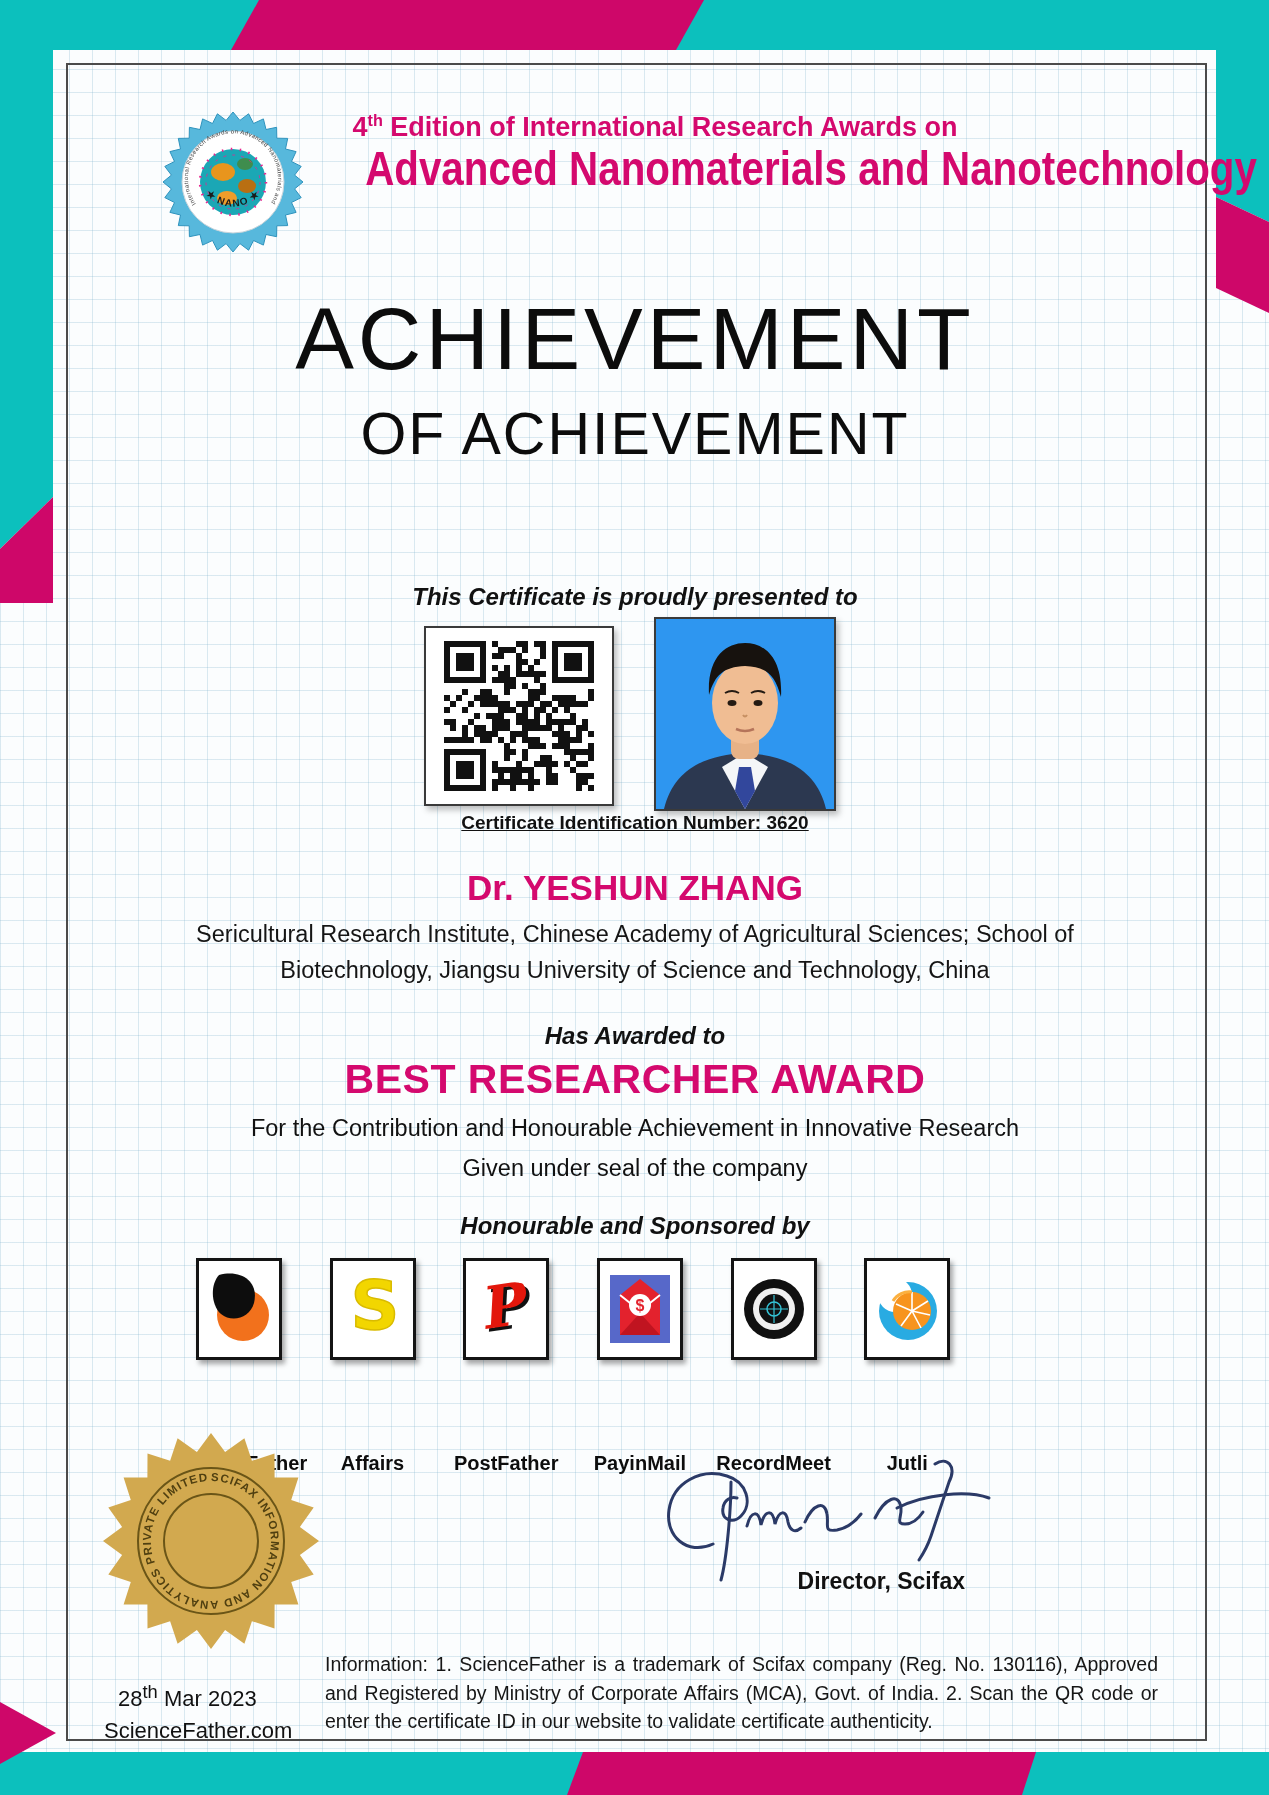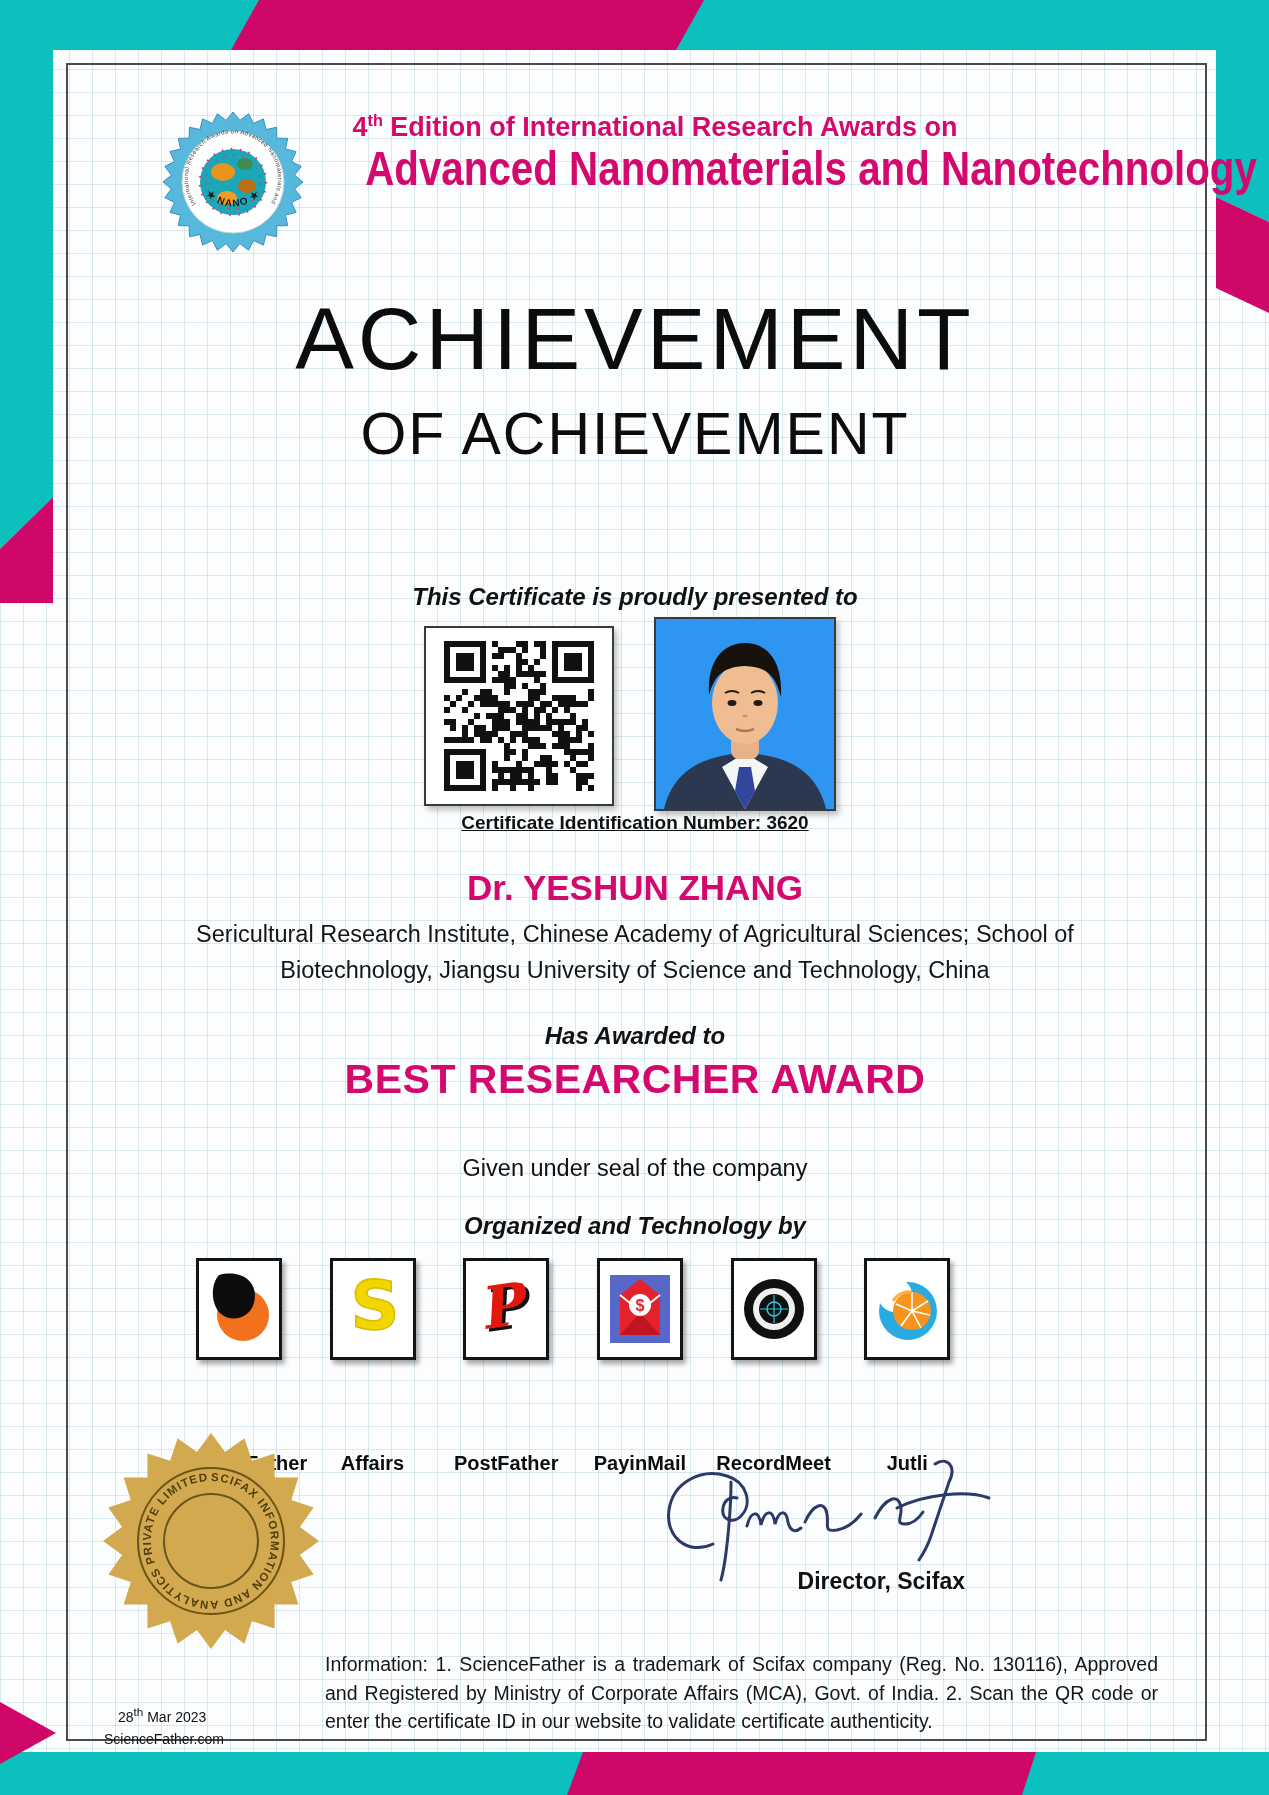--- a/index.html
+++ b/index.html
@@ -45,21 +45,21 @@
   .award-title{top:1056px;font-size:41px;font-weight:bold;color:var(--magentatext);letter-spacing:.5px;}
   .desc1{top:1115px;font-size:23.5px;}
   .desc2{top:1155px;font-size:23.5px;}
   .organized{top:1212px;font-size:24px;font-style:italic;font-weight:bold;}
   .logo-row{position:absolute;left:172px;top:1258px;width:936px;display:flex;}
   .logo-col{width:133.7px;display:flex;flex-direction:column;align-items:center;}
   .logo-box{width:80px;height:96px;background:#fff;border:3px solid #141414;
             box-shadow:3px 4px 5px rgba(0,0,0,.35);display:flex;align-items:center;justify-content:center;overflow:hidden;}
   .logo-label{margin-top:92px;font-weight:bold;font-size:20px;color:#0d0d0d;white-space:nowrap;}
   .seal-wrap{position:absolute;left:98px;top:1428px;width:226px;height:226px;}
-  .date-block{position:absolute;left:104px;top:1686px;width:190px;font-size:14px;color:#111;margin-top:23px;}
+  .date-block{position:absolute;left:104px;top:1686px;width:190px;font-size:22px;color:#111;}
   .date-line{padding-left:14px;}
   .site-line{margin-top:6px;}
   .sig-wrap{position:absolute;left:635px;top:1448px;width:370px;height:140px;}
   .director{position:absolute;left:745px;top:1568px;width:220px;text-align:right;font-size:23px;font-weight:bold;}
   .info{position:absolute;left:325px;top:1650px;width:833px;font-size:19.5px;line-height:1.47;
         text-align:justify;color:#161616;}
   .badge-wrap{position:absolute;left:163px;top:112px;width:140px;height:140px;}
   sup{line-height:0;}
 </style>
 </head>
@@ -135,22 +135,23 @@
   </div>
 
   <div class="ctr id-line">Certificate Identification Number: 3620</div>
   <div class="ctr name">Dr. YESHUN ZHANG</div>
   <div class="ctr affil">
     <div>Sericultural Research Institute, Chinese Academy of Agricultural Sciences; School of</div>
     <div>Biotechnology, Jiangsu University of Science and Technology, China</div>
   </div>
   <div class="ctr has-awarded">Has Awarded to</div>
   <div class="ctr award-title">BEST RESEARCHER AWARD</div>
+  <div class="ctr desc1">For the Contribution and Honourable Achievement in Innovative Research</div>
   <div class="ctr desc2">Given under seal of the company</div>
-  <div class="ctr organized">Organized and Technology by</div>
+  <div class="ctr organized">Honourable and Sponsored by</div>
 
   <div class="logo-row">
     <div class="logo-col">
       <div class="logo-box">
         <svg viewBox="0 0 64 80" width="64" height="80">
           <circle cx="36" cy="46" r="26" fill="#f2711c"></circle>
           <path d="M12,6 C36,0 52,14 47,34 C43,49 25,54 14,45 C4,36 3,16 12,6 Z" fill="#0d0d0d"></path>
         </svg>
       </div>
       <div class="logo-label">ScienceFather</div>

